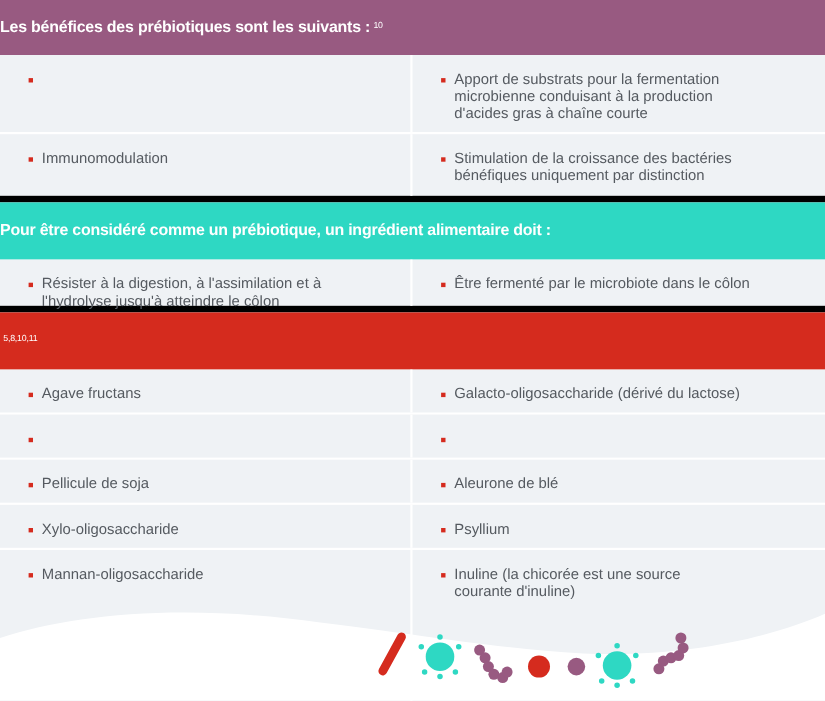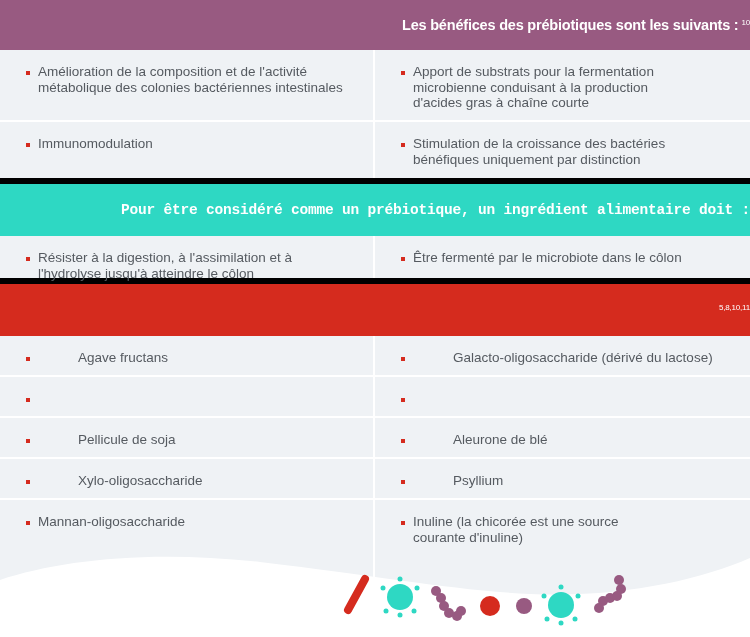--- a/index.html
+++ b/index.html
@@ -1,58 +1,57 @@
 <!DOCTYPE html>
 <html><head>
 <meta charset="utf-8">
 <style>
   * { box-sizing: border-box; margin: 0; padding: 0; }
   html, body { width: 750px; height: 637px; background: #ffffff; overflow: hidden; }
   body { font-family: "Liberation Sans", "DejaVu Sans", sans-serif; position: relative; }
   .section-header {
-    width: 750px; display: flex; align-items: center; justify-content: flex-end;
+    width: 750px; display: flex; align-items: center; justify-content: flex-start;
     color: #ffffff; font-weight: bold; font-size: 14.5px; letter-spacing: -0.2px;
   }
   .section-header sup { font-size: 8px; font-weight: normal; margin-left: 3px; position: relative; top: -3px; }
   .h-purple { height: 50px; background: #985a81; }
-  .h-teal { height: 52px; background: #2ed8c3; font-family: Liberation Mono, monospace; }
+  .h-teal { height: 52px; background: #2ed8c3; }
   .h-red { height: 52px; background: #d52b1e; }
   .black-bar { height: 6px; background: #000000; width: 750px; }
   .row { display: flex; width: 750px; background: #eff2f5; border-bottom: 2px solid #ffffff; }
   .row.last { border-bottom: none; }
   .cell {
     width: 375px; padding: 14px 20px 0 26px; position: relative;
     display: flex; align-items: flex-start;
   }
   .cell.left { border-right: 2px solid #ffffff; }
   .cell.right { }
   .bullet {
     width: 4px; height: 4px; background: #d52b1e; flex: 0 0 4px;
     margin-top: 7px; margin-right: 8px;
   }
   .cell-text { color: #555a60; font-size: 13.5px; line-height: 15.5px; }
   .benefit-row-1 { height: 72px; }
   .benefit-row-2 { height: 56px; }
   .criteria-row { height: 42px; }
   .ing-row { height: 41px; }
-  .ing-row .cell { padding-top: 14px; gap: 40px; }
+  .ing-row .cell { padding-top: 14px; }
   .ing-last { height: 240px; }
   .wave-area { position: absolute; left: 0; top: 520px; width: 750px; height: 117px; }
 </style>
 </head>
 <body>
 
 <div class="section-header h-purple">
   <span>Les bénéfices des prébiotiques sont les suivants :</span>
     <sup>10</sup>
 </div>
 <div class="row benefit-row-1">
   <div class="cell left">
     <span class="bullet"></span>
-    <span class="cell-text" style="width:330px">Amélioration de la composition et de l'activité métabolique des colonies bactériennes intestinales</span>
   </div>
   <div class="cell right">
     <span class="bullet"></span>
     <span class="cell-text" style="width:270px">Apport de substrats pour la fermentation microbienne conduisant à la production d'acides gras à chaîne courte</span>
   </div>
 </div>
 <div class="row benefit-row-2 last">
   <div class="cell left">
     <span class="bullet"></span>
     <span class="cell-text">Immunomodulation</span>

